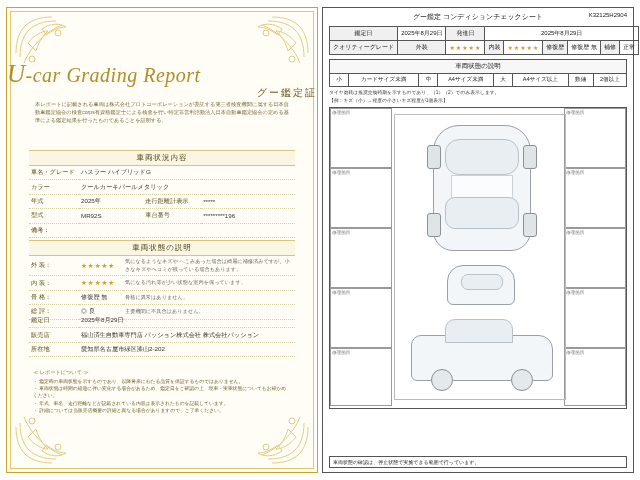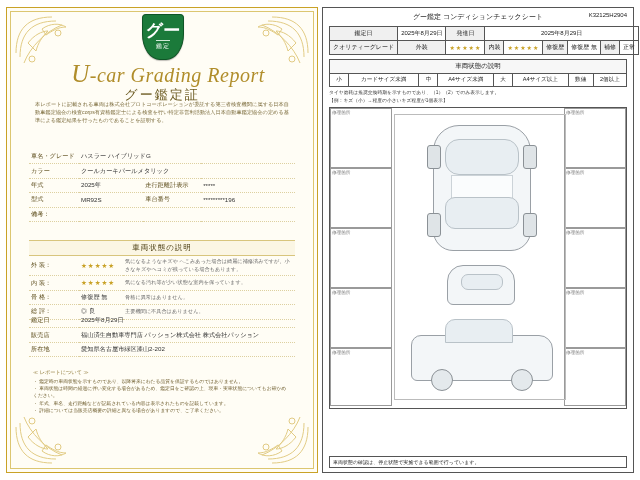--- a/index.html
+++ b/index.html
@@ -17,24 +17,24 @@
   .fl-bl{left:5px;bottom:5px;transform:scaleY(-1);}
   .fl-br{right:5px;bottom:5px;transform:scale(-1,-1);}
 
   .seal{position:absolute;left:50%;top:6px;transform:translateX(-50%);width:40px;height:48px;}
   .seal .shield{width:40px;height:44px;background:#1b7a3a;border:1px solid #0f5526;
      border-radius:4px 4px 18px 18px/4px 4px 26px 26px;box-shadow:0 1px 1px rgba(0,0,0,.25);
      display:flex;flex-direction:column;align-items:center;justify-content:center;color:#fff;}
   .seal .k{font-size:17px;font-weight:bold;line-height:15px;font-family:"DejaVu Sans",sans-serif;}
   .seal .sub{font-size:6px;border-top:1px solid #cfe8d6;margin-top:2px;padding-top:1px;letter-spacing:1px;}
 
-  .title{position:absolute;top:52px;left:12px;right:0;text-align:center;font-family:"Liberation Serif",serif;
+  .title{position:absolute;top:52px;left:0;right:0;font-family:"Liberation Serif",serif;
      font-style:italic;font-size:20px;color:#b08d2a;letter-spacing:.5px;}
   .title .big{font-size:25px;}
-  .subtitle{position:absolute;top:78px;left:0;right:0;text-align:center;font-size:13px;color:#6b5a20;letter-spacing:2px;}
+  .subtitle{position:absolute;top:78px;left:0;right:0;text-align:right;font-size:10px;color:#6b5a20;letter-spacing:2px;}
 
   .blurb{position:absolute;top:92px;left:28px;right:28px;font-size:5.2px;line-height:8px;color:#7a6a3a;text-align:justify;}
 
   .sec{position:absolute;left:22px;right:22px;}
   .sec-h{text-align:center;font-size:7.5px;color:#4a3c10;border-top:1px solid #d8c57d;border-bottom:1px solid #d8c57d;
      background:#fbf6e4;padding:2px 0;letter-spacing:1px;}
   table.kv{width:100%;border-collapse:collapse;font-size:6.2px;color:#333;}
   table.kv td{padding:2.2px 2px;border-bottom:1px dotted #ddd0a0;vertical-align:middle;}
   td.lab{width:46px;color:#5a4a18;}
   td.lab2{width:54px;color:#5a4a18;}
@@ -135,35 +135,30 @@
         <path d="M4 40 C4 16 16 4 40 4"></path>
           <path d="M8 44 C8 20 20 8 44 8"></path>
         <path d="M12 50 C18 34 34 18 50 12"></path>
         <path d="M16 30 C22 22 30 18 36 18 C30 24 26 30 24 38 Z"></path>
         <path d="M30 16 C38 10 48 10 54 14 C46 14 40 18 34 22 Z"></path>
         <circle cx="20" cy="46" r="3"></circle>
           <circle cx="46" cy="20" r="3"></circle>
       </g>
     </svg>
 
-    <div class="seal">
-      <div class="shield">
-        <div class="k">グー</div>
-        <div class="sub">鑑定</div>
-      </div>
-    </div>
 
     <div class="title">
       <span class="big">U</span><span>-car Grading Report</span>
     </div>
     <div class="subtitle">グー鑑定証</div>
 
     <div class="blurb">本レポートに記載される車両は株式会社プロトコーポレーションが委託する第三者検査機関に属する日本自動車鑑定協会の検査corps有資格鑑定士による検査を行い特定非営利活動法人日本自動車鑑定協会の定める基準による鑑定結果を行ったものであることを証明する。</div>
 
     <div class="sec" style="top:142px;">
+      <div class="sec-h">車両状況内容</div>
       <table class="kv">
         <tbody>
             <tr>
           <td class="lab">車名・グレード</td>
           <td colspan="3">ハスラー ハイブリッドG</td>
         </tr>
         <tr>
           <td class="lab">カラー</td>
           <td colspan="3">クールカーキパールメタリック</td>
         </tr>

